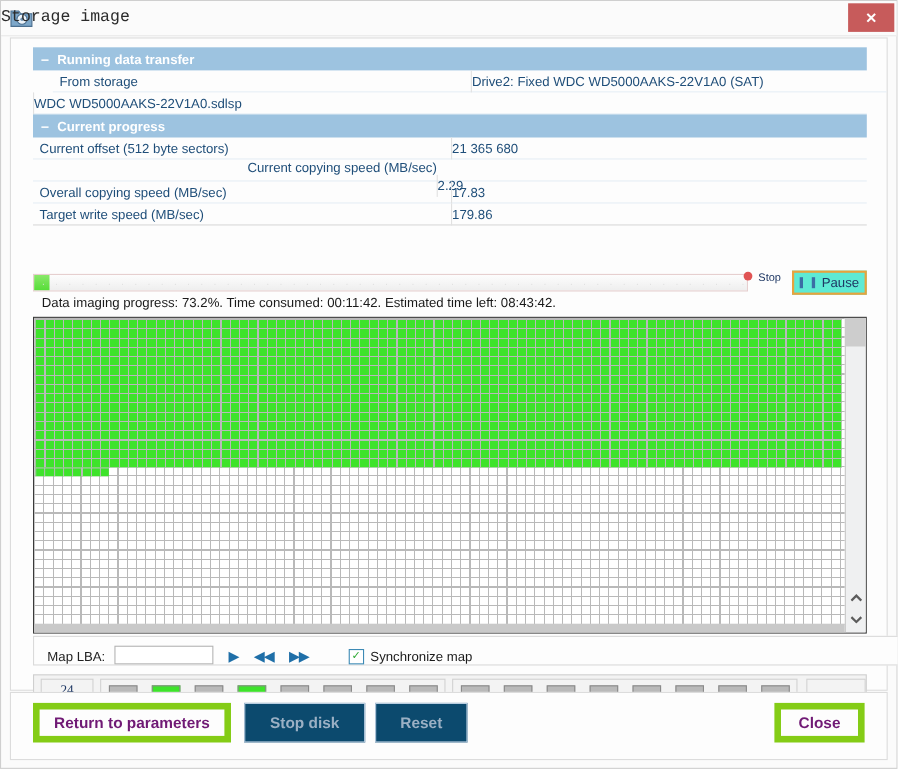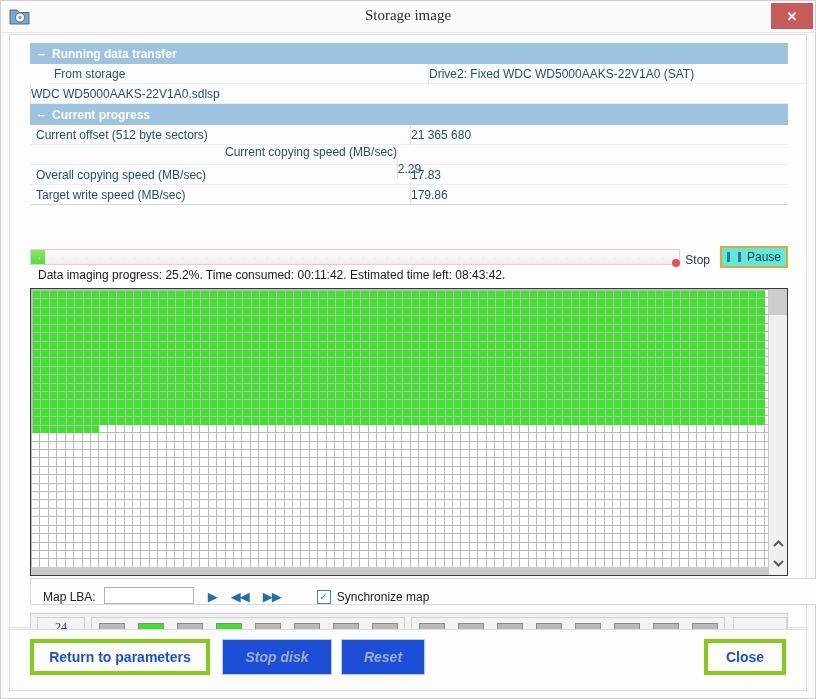--- a/index.html
+++ b/index.html
@@ -21,23 +21,22 @@
   .titlebar{
     position:relative;height:31px;
     background:#fbfbfb;
     border-bottom:1px solid #e8e8e8;
   }
   .title-icon{
     position:absolute;left:8px;top:5px;width:22px;height:21px;
   }
   .title-text{
     position:absolute;left:0;right:0;top:6px;
-    text-align:center;
     font-size:15px;color:#2b2b2b;
-    font-family:Liberation Serif, serif;
+    font-family:Liberation Mono, monospace;
   }
   .close-btn{
     position:absolute;right:2px;top:2px;width:42px;height:26px;
     background:#c75b5b;
     color:#fff;
     display:flex;align-items:center;justify-content:center;
     font-size:13px;font-weight:bold;
     cursor:pointer;
   }
   
@@ -94,23 +93,23 @@
   }
   .progbar .ticks{
     position:absolute;left:0;top:0;right:0;bottom:0;
     background-image:repeating-linear-gradient(to right, #ddd 0 1px, transparent 1px 12px);
     background-position:20px 8px;
     background-repeat:repeat-x;
     background-size:12px 1px;
   }
   .stop-btn{
     position:absolute;right:74px;top:1px;height:20px;
-    display:flex;align-items:flex-end;gap:5px;
+    display:flex;align-items:flex-start;gap:5px;
     padding:0 4px;
-    cursor:pointer;color:#1f3864;font-size:12px;
+    cursor:pointer;color:#1f3864;font-size:10px;
   }
   .stop-dot{width:8px;height:8px;border-radius:50%;background:#e05454;display:inline-block;}
   .pause-btn{
     position:absolute;right:0;top:0;width:68px;height:22px;
     border:2px solid #e8a33d;
     background:#5eead4;
     display:flex;align-items:center;justify-content:center;gap:6px;
     box-sizing:border-box;cursor:pointer;font-size:12px;color:#1f3864;
   }
   .pause-ico{display:inline-block;width:8px;height:10px;
@@ -218,24 +217,24 @@
     position:absolute;left:8px;top:628px;width:798px;height:62px;
     background:#fdfdfd;border:1px solid #dcdcdc;box-sizing:border-box;
   }
   .btn{
     position:absolute;top:9px;height:36px;
     display:flex;align-items:center;justify-content:center;
     font-size:14px;font-weight:bold;
     box-sizing:border-box;cursor:pointer;
   }
   .btn.primary{
-    border:4px solid #84cc16;background:#fdfdfd;color:#1d4ed8;
+    border:6px solid #84cc16;background:#fdfdfd;color:#701a75;
   }
   .btn.disabled{
-    border:1px solid #b9cde0;background:#1d4ed8;color:#9bb0c4;cursor:default;font-style:italic;
+    border:1px solid #b9cde0;background:#0c4a6e;color:#9bb0c4;cursor:default;
   }
 </style>
 </head>
 <body>
 
 <div class="window">
 
   <div class="titlebar">
     <div class="title-icon">
       <svg width="22" height="21" viewBox="0 0 22 21">
@@ -290,21 +289,21 @@
       </div>
       <div class="stop-btn">
         <span class="stop-dot"></span>
         <span>Stop</span>
       </div>
       <div class="pause-btn">
         <span class="pause-ico"></span>
         <span>Pause</span>
       </div>
     </div>
-    <div class="prog-text">Data imaging progress: 25.2%. Time consumed: 00:11:42. Estimated time left: 08:43:42.</div>
+    <div class="prog-text">Data imaging progress: 73.2%. Time consumed: 00:11:42. Estimated time left: 08:43:42.</div>
 
     <div class="mapbox">
       <div class="grid-area">
         <div class="green-block" id="green-full" style="width: 732.54px; height: 134.72px;"></div>
         <div class="green-block" id="green-part" style="width: 67.36px; height: 8.42px; top: 135.72px;"></div>
       </div>
       <div class="hscroll"></div>
       <div class="vscroll">
         <div class="vthumb"></div>
         <div class="sc-arrow" style="top:246px;">

